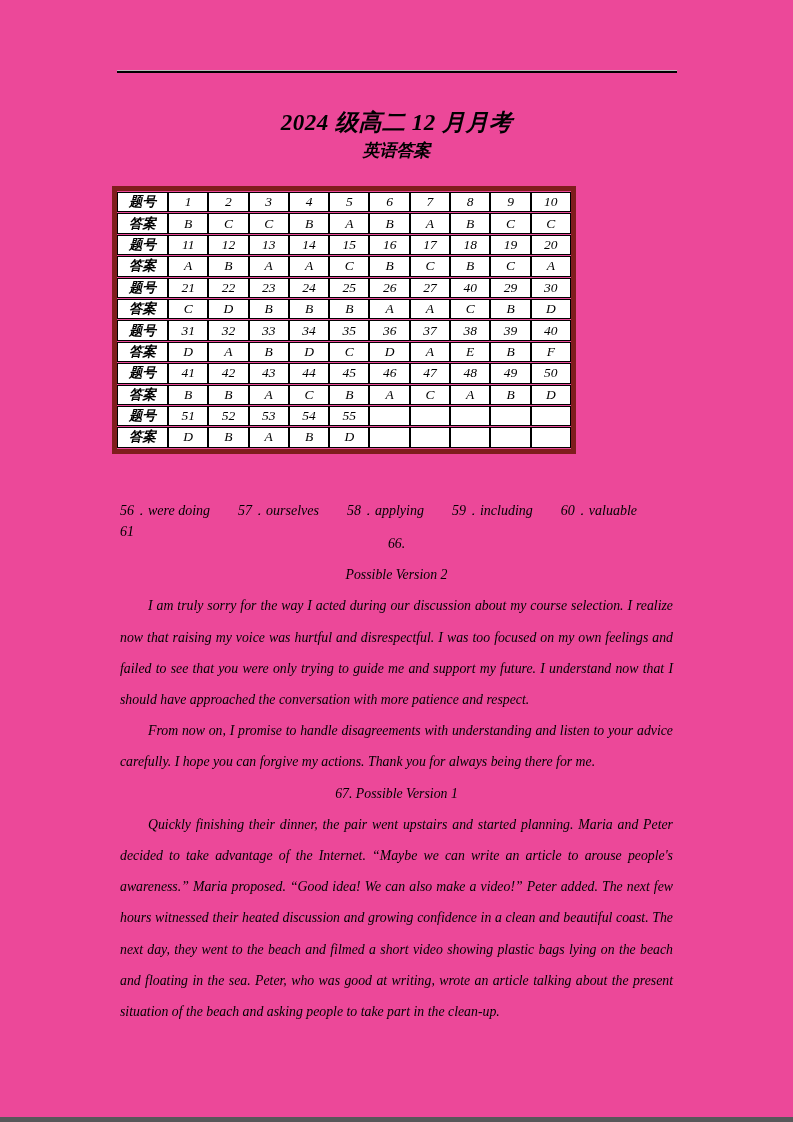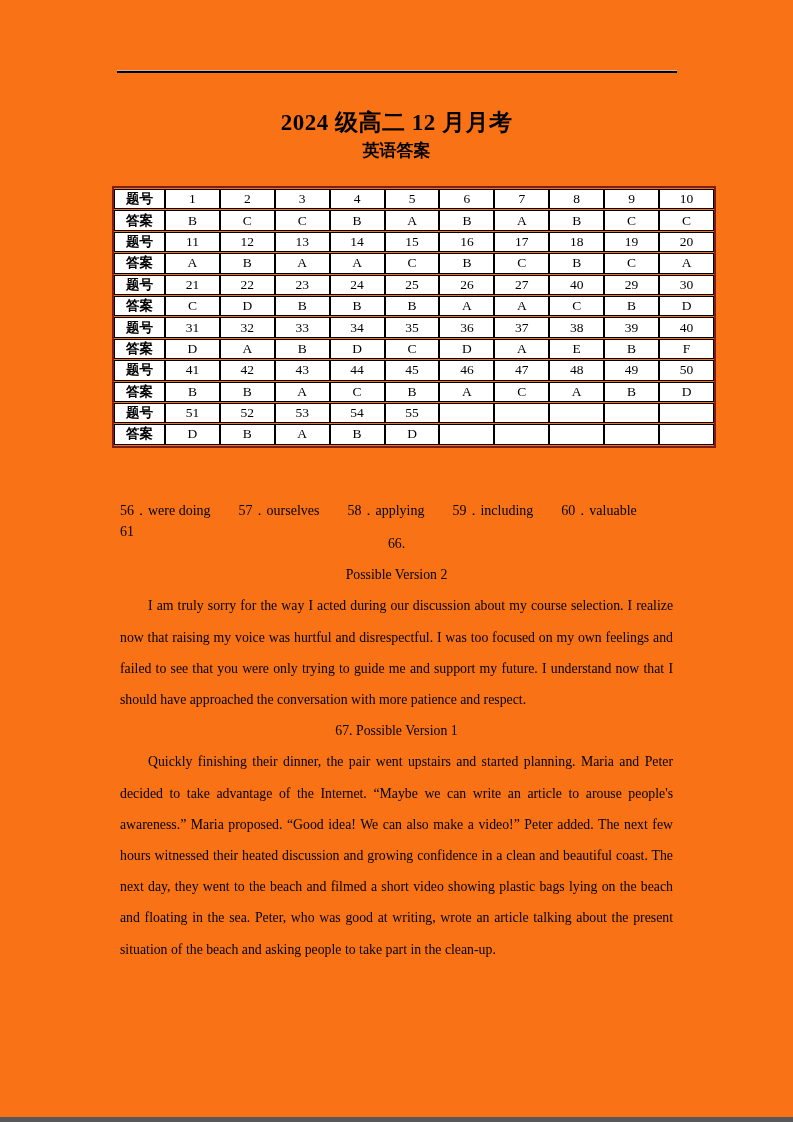--- a/index.html
+++ b/index.html
@@ -4,24 +4,25 @@
 <style>
   html, body {
     margin: 0;
     padding: 0;
     background: #ffffff;
   }
   .page {
     position: relative;
     width: 793px;
     height: 1122px;
-    background: #f97316;
+    background: #ec4899;
     overflow: hidden;
     font-family: "Liberation Serif", "DejaVu Serif", serif;
     color: #000000;
+    font-style: italic;
   }
   .top-rule {
     position: absolute;
     left: 117px;
     top: 70px;
     width: 560px;
     height: 3px;
     background: linear-gradient(#b9b9b9 1px, #000000 1px);
   }
   .title-block {
@@ -41,24 +42,24 @@
     font-size: 17px;
     font-weight: bold;
     line-height: 23px;
     margin-top: 1px;
     text-align: center;
   }
   .answer-table {
     position: absolute;
     left: 112px;
     top: 186px;
-    width: 604px;
+    width: 464px;
     border-collapse: separate;
     border-spacing: 0 1px;
-    border: 2px solid #7f1d1d;
+    border: 5px solid #7f1d1d;
     table-layout: fixed;
   }
   .answer-table td {
     border: 1px solid #000;
     height: 18.4px;
     text-align: center;
     vertical-align: middle;
     font-size: 13.5px;
     line-height: 14px;
     padding: 0;
@@ -290,19 +291,20 @@
   </table>
 
   <div class="fillin">
     <div>56．were doing        57．ourselves        58．applying        59．including        60．valuable        61</div>
   </div>
 
   <div class="body-text">
     <div class="plainline">66.</div>
     <div class="plainline">Possible Version 2</div>
     <p>I am truly sorry for the way I acted during our discussion about my course selection. I realize now that raising my voice was hurtful and disrespectful. I was too focused on my own feelings and failed to see that you were only trying to guide me and support my future. I understand now that I should have approached the conversation with more patience and respect.</p>
+    <p>From now on, I promise to handle disagreements with understanding and listen to your advice carefully. I hope you can forgive my actions. Thank you for always being there for me.</p>
     <div class="plainline">67. Possible Version 1</div>
     <p>Quickly finishing their dinner, the pair went upstairs and started planning. Maria and Peter decided to take advantage of the Internet. “Maybe we can write an article to arouse people's awareness.” Maria proposed. “Good idea! We can also make a video!” Peter added. The next few hours witnessed their heated discussion and growing confidence in a clean and beautiful coast. The next day, they went to the beach and filmed a short video showing plastic bags lying on the beach and floating in the sea. Peter, who was good at writing, wrote an article talking about the present situation of the beach and asking people to take part in the clean-up.</p>
   </div>
 
   <div class="bottom-edge"></div>
 
 </div>
 
 </body></html>

